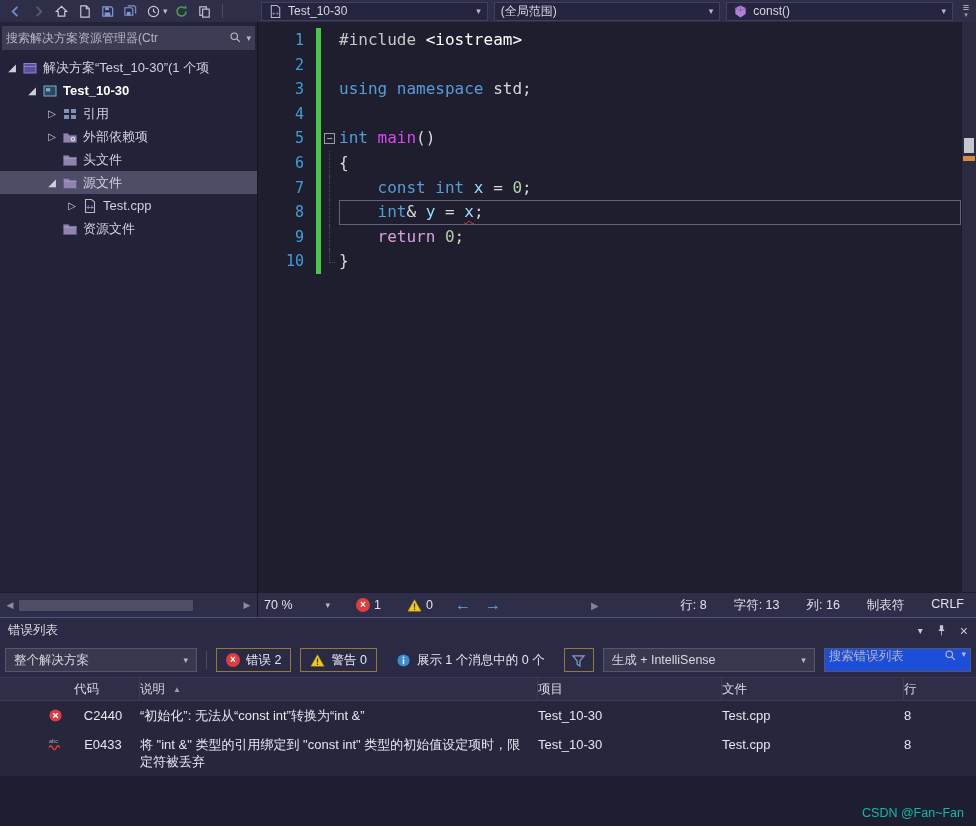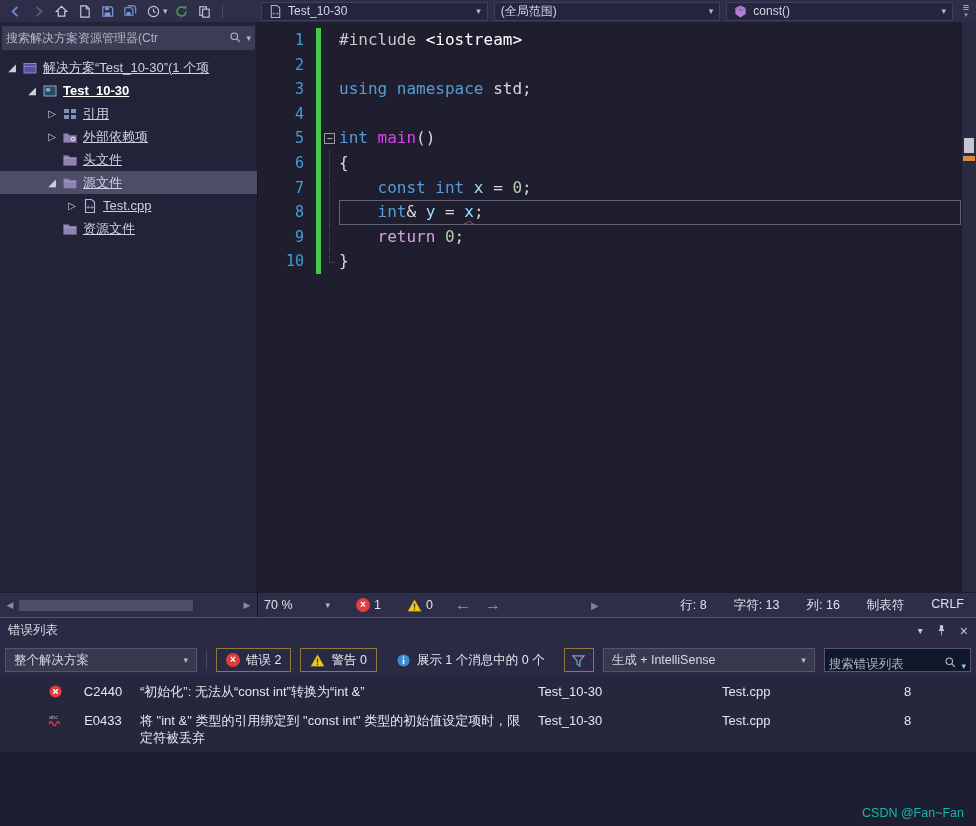--- a/index.html
+++ b/index.html
@@ -36,21 +36,21 @@
   .searchinput { flex: 1; min-width: 0; background: transparent; border: none; outline: none; color: #b4b4c4; font-size: 12px; font-family: "Liberation Sans", sans-serif; }
   .sic { width: 15px; height: 15px; flex: none; margin: 0 2px; }
   .sic svg { width: 13px; height: 13px; }
   .searchwrap .chev { font-size: 9px; color: #b8b8c8; }
   .tree { flex: 1; padding-top: 4px; overflow: hidden; }
   .tree-row { height: 23px; display: flex; align-items: center; white-space: nowrap; cursor: default; }
   .tree-row.selected { background: #4d4d68; }
   .expander { width: 16px; flex: none; font-size: 10px; color: #cfcfda; text-align: center; }
   .ticon { width: 20px; flex: none; display: flex; align-items: center; justify-content: center; }
   .ticon svg { width: 16px; height: 16px; }
-  .tlabel { margin-left: 3px; color: #d0d0de; font-size: 13px; text-decoration: underline; }
+  .tlabel { margin-left: 3px; color: #d0d0de; font-size: 13px; }
   .tlabel.bold { font-weight: bold; color: #ffffff; }
   .hscroll { height: 25px; flex: none; background: #2e2e48; border-top: 1px solid #1c1c30; display: flex; align-items: center; padding: 0 3px; }
   .harrow { width: 14px; font-size: 9px; color: #8a8aa0; text-align: center; flex: none; }
   .htrack { flex: 1; height: 25px; position: relative; }
   .hthumb { position: absolute; left: 2px; top: 7px; height: 11px; width: 78%; background: #4e4e64; }
 
   
   .editor { flex: 1; display: flex; flex-direction: column; min-width: 0; background: #1e1e2e; }
   .code-area { flex: 1; display: flex; min-height: 0; position: relative; }
   .lines { flex: 1; padding-top: 6px; font-family: "DejaVu Sans Mono", monospace; font-size: 16px; min-width: 0; }
@@ -99,21 +99,21 @@
   .pdd { height: 24px; background: #38384f; border: 1px solid #555570; display: flex; align-items: center; padding: 0 8px; font-size: 12.5px; color: #d8d8e4; }
   .pdd .chev { margin-left: auto; font-size: 9px; color: #b8b8c8; padding-left: 10px; }
   .pdd.scope { width: 192px; }
   .pdd.source { width: 212px; }
   .pbtn { height: 24px; border: 1px solid #8f7a3a; display: flex; align-items: center; gap: 6px; padding: 0 9px; font-size: 12.5px; color: #e6e6f0; background: transparent; }
   .pbtn.plain { border-color: transparent; }
   .pbtn svg, .pbtn .errdot { flex: none; }
   .pbtn svg { width: 15px; height: 15px; display: block; }
   .filterbtn { width: 30px; justify-content: center; padding: 0; }
   .vsep { width: 1px; height: 18px; background: #4a4a66; }
-  .psearch { flex: 1; min-width: 0; height: 24px; background: #0f172a; border: 1px solid #555570; display: flex; align-items: flex-end; padding: 0 4px; }
+  .psearch { flex: 1; min-width: 0; height: 24px; background: #1d4ed8; border: 1px solid #555570; display: flex; align-items: flex-start; padding: 0 4px; }
   .psearch input { flex: 1; min-width: 0; background: transparent; border: none; outline: none; color: #b4b4c4; font-size: 12.5px; font-family: "Liberation Sans", sans-serif; }
   .psearch .chev { font-size: 9px; color: #b8b8c8; }
 
   .ghead, .grow { display: grid; grid-template-columns: 44px 30px 66px 398px 184px 182px 1fr; }
   .ghead { height: 24px; background: #2e2e48; border-top: 1px solid #3a3a56; border-bottom: 1px solid #3a3a56; align-items: center; font-size: 12.5px; color: #d8d8e2; flex: none; }
   .ghead .gc { padding: 0 8px 0 0; height: 100%; display: flex; align-items: center; }
   .ghead .gc.bordered { border-right: 1px solid #3c3c58; }
   .sortmark { font-size: 8px; color: #9a9ab0; margin-left: 8px; }
   .grows { background: #26263c; flex: none; }
   .grow { align-items: start; padding: 6px 0; cursor: default; }
@@ -499,20 +499,32 @@
         <input readonly="" value="搜索错误列表" style="">
         <span class="sic">
           <svg viewBox="0 0 16 16">
               <circle cx="6.5" cy="6.5" r="4" stroke="#b8b8c8" fill="none" stroke-width="1.4"></circle>
               <path d="M9.6 9.6l3.6 3.6" stroke="#b8b8c8" stroke-width="1.4"></path>
             </svg>
         </span>
         <span class="chev">▾</span>
       </div>
     </div>
+    <div class="ghead">
+      <span class="gc"></span>
+      <span class="gc"></span>
+      <span class="gc bordered">代码</span>
+      <span class="gc bordered">
+        <span>说明</span>
+        <span class="sortmark">▲</span>
+      </span>
+      <span class="gc bordered">项目</span>
+      <span class="gc bordered">文件</span>
+      <span class="gc">行</span>
+    </div>
     <div class="grows">
         <div class="grow">
           <span class="gc c0"></span>
           <span class="gc c1">
             <svg viewBox="0 0 16 16">
               <circle cx="8" cy="8" r="6.5" fill="#e03e3e"></circle>
               <path d="M5.5 5.5l5 5M10.5 5.5l-5 5" stroke="#fff" stroke-width="1.6"></path>
             </svg>
           </span>
           <span class="gc c2 codelink">C2440</span>

